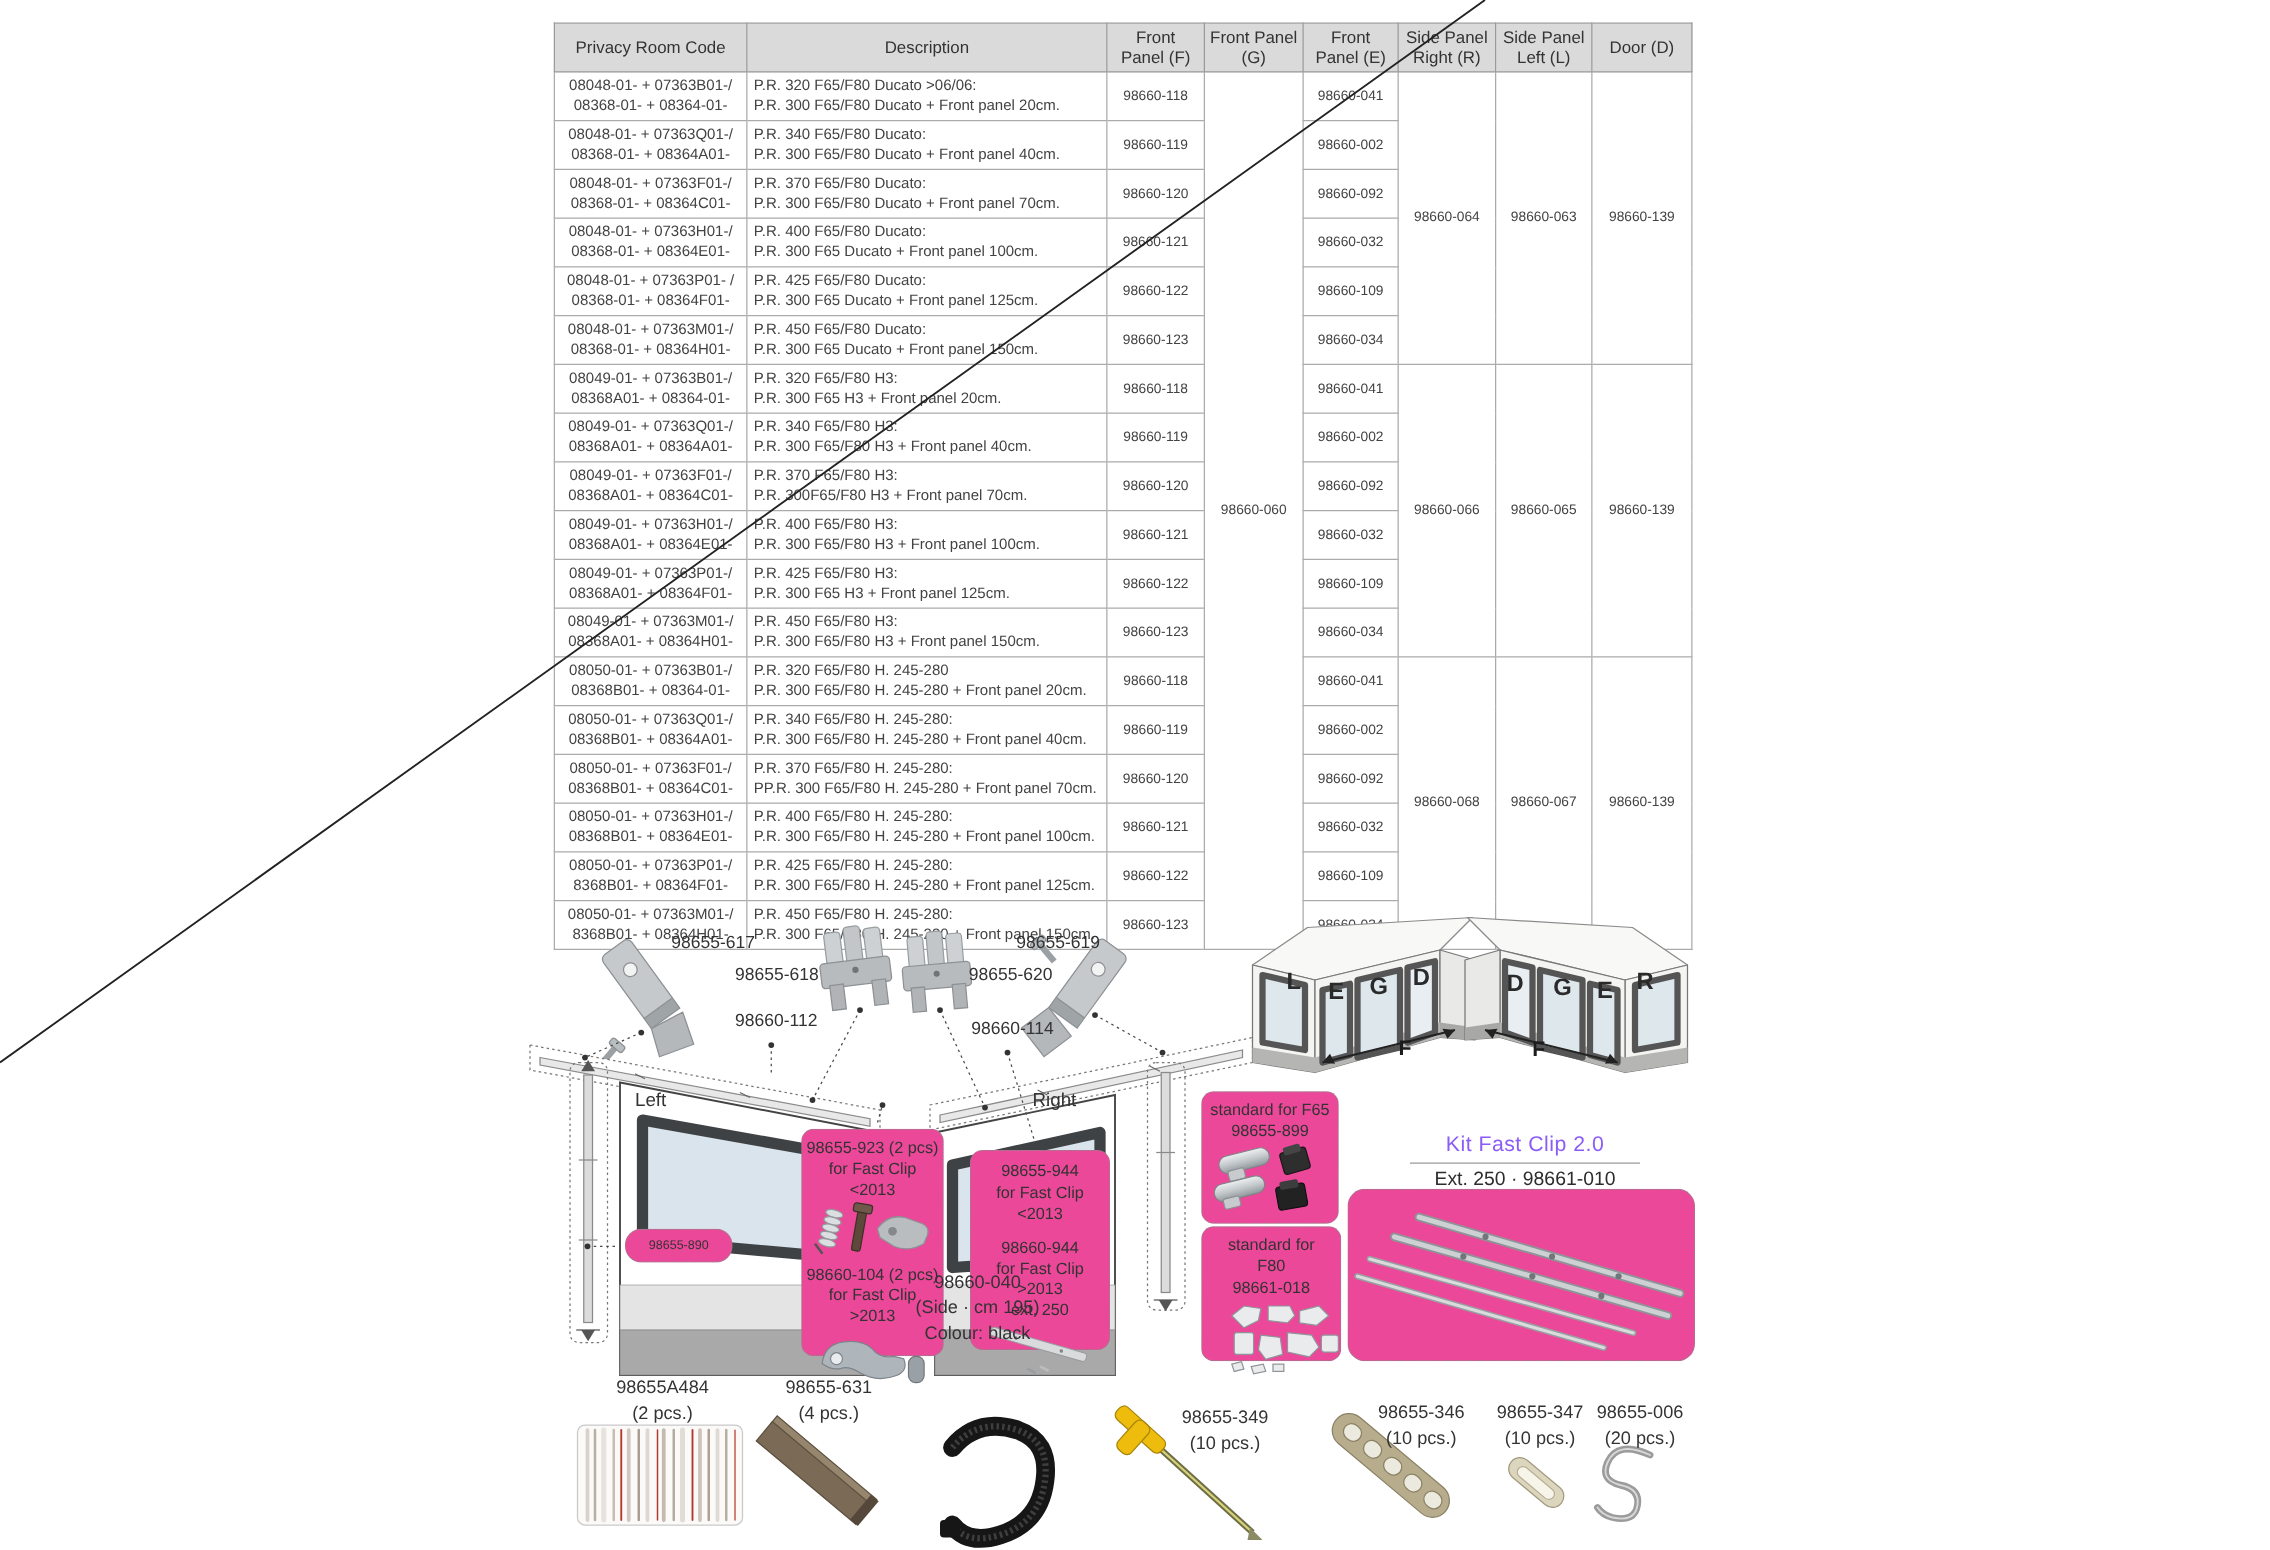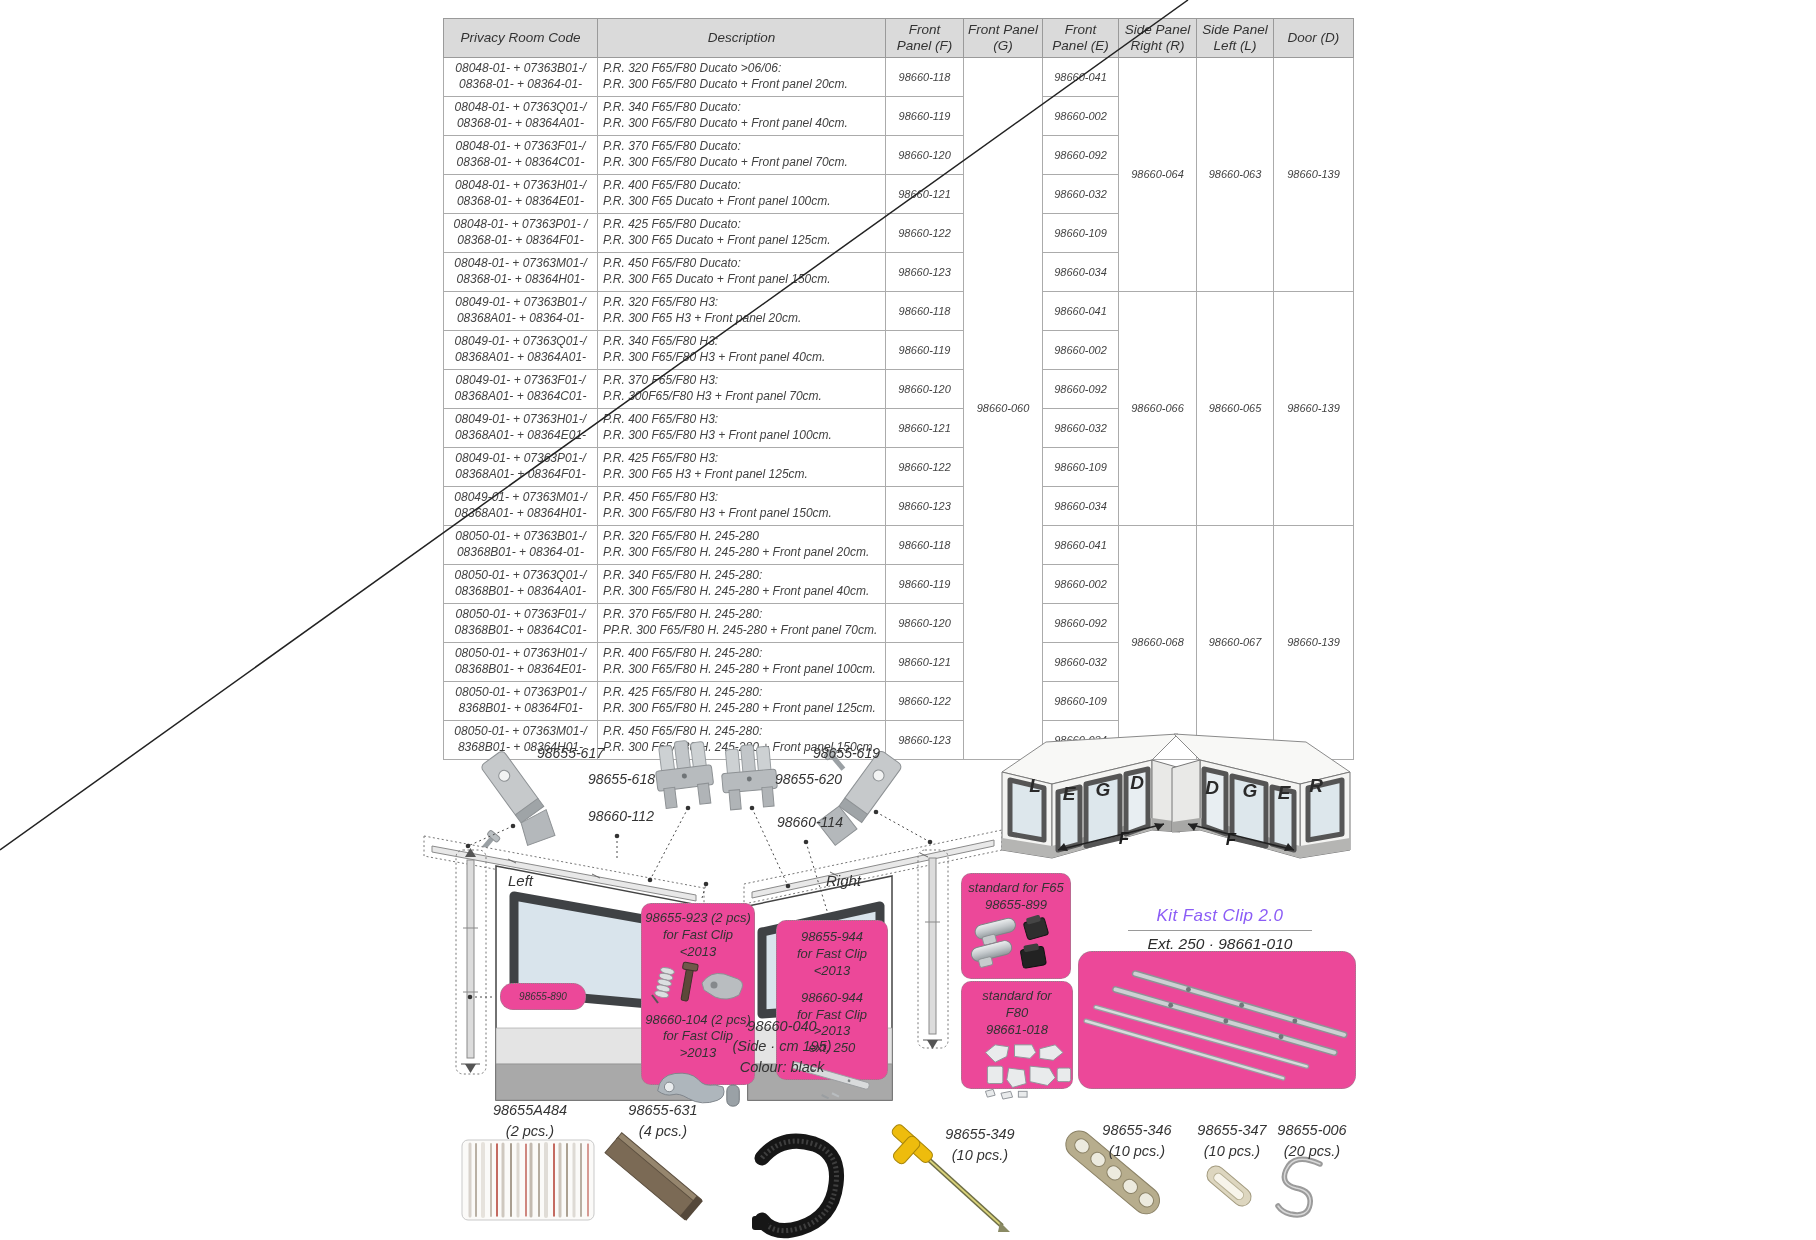--- a/index.html
+++ b/index.html
@@ -1,17 +1,17 @@
 <!DOCTYPE html>
 <html><head>
 <meta charset="utf-8">
 <style>
   html,body{margin:0;padding:0;background:#fff;}
   #canvas{position:relative;width:1816px;height:1240px;background:#fff;overflow:hidden;
-          font-family:"Liberation Sans",sans-serif;color:#3c3c3c;font-style:italic;}
+          font-family:"Liberation Sans",sans-serif;color:#3c3c3c;}
   
   #parts-table{position:absolute;left:443px;top:18px;width:911px;border-collapse:collapse;
                table-layout:fixed;font-size:12px;color:#424242;}
   #parts-table th{background:#dadada;border:1px solid #9a9a9a;font-weight:normal;font-size:13.5px;
                   color:#333;height:34px;padding:2px 4px;text-align:center;line-height:1.15;vertical-align:middle;}
   #parts-table td{border:1px solid #ababab;height:36px;padding:1px 5px;text-align:center;
                   vertical-align:middle;background:#fff;line-height:1.32;}
   #parts-table td.desc{text-align:left;}
   #parts-table td.num{font-size:11px;}
   

